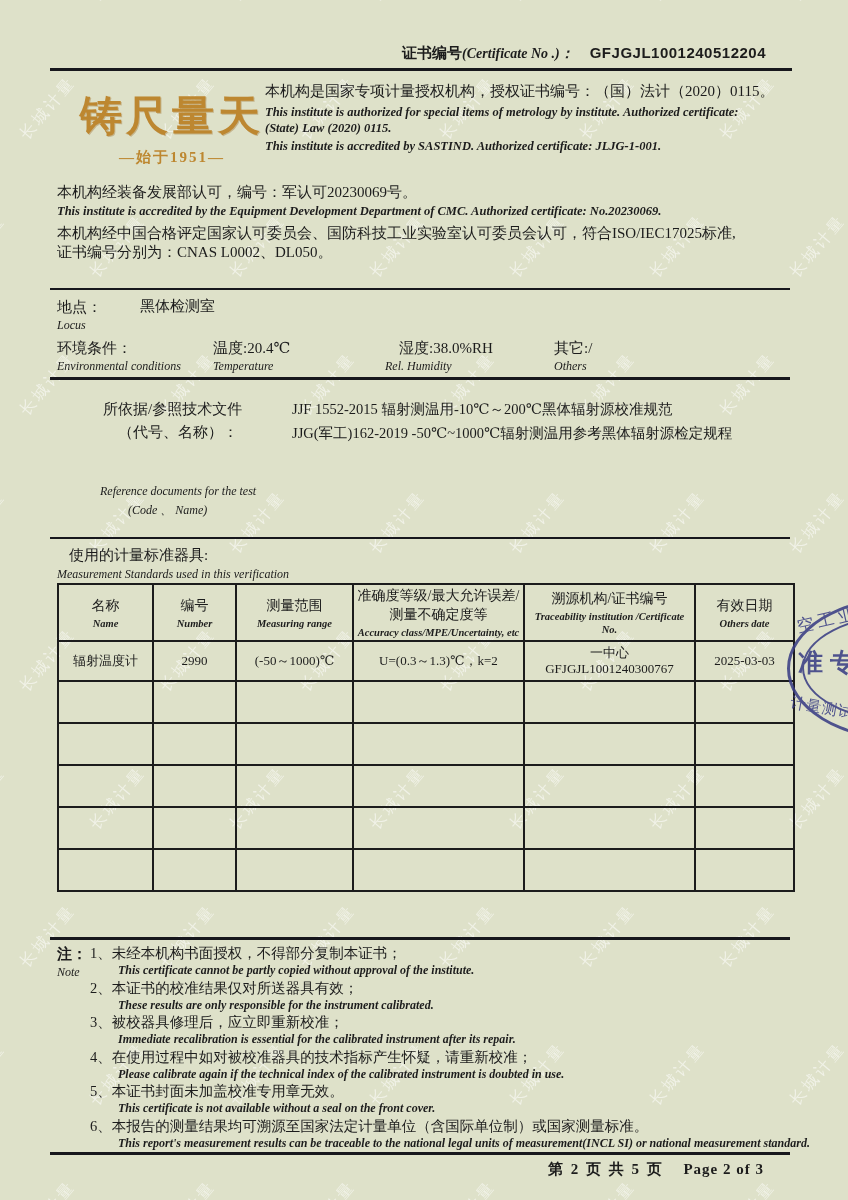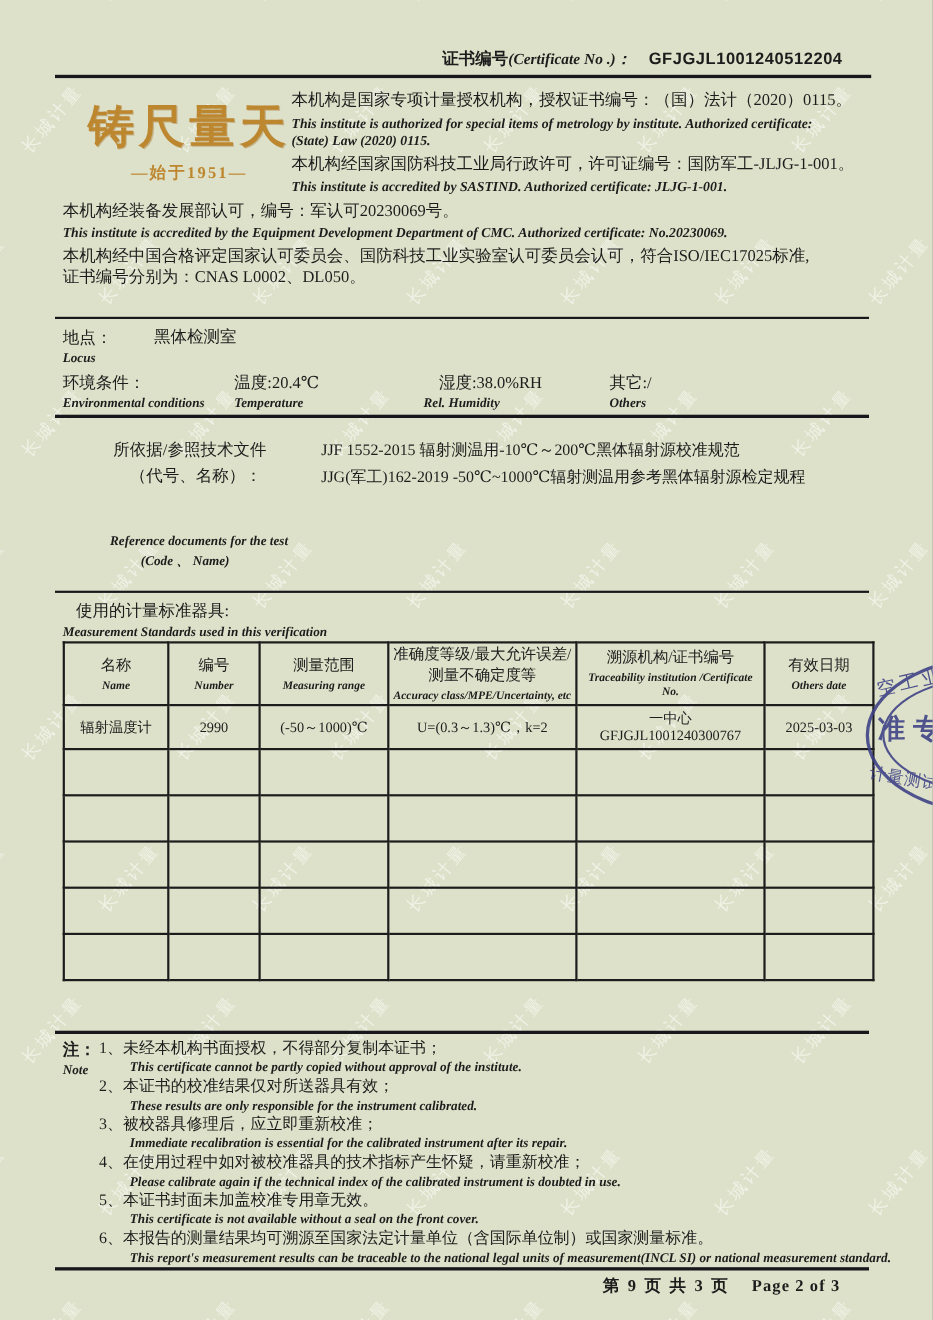--- a/index.html
+++ b/index.html
@@ -23,21 +23,21 @@
 
   
   .logo { position:absolute; left:72px; top:90px; width:200px; text-align:center; color:#bd8730; }
   .logo .big { font-size:42px; font-weight:bold; letter-spacing:4px; line-height:52px;
                font-family:"Liberation Serif","DejaVu Serif",serif; text-shadow:1px 1px 0 rgba(150,95,20,.35); }
   .logo .sub { font-size:15px; font-weight:bold; letter-spacing:2px; margin-top:6px; }
 
   .p-cn { font-size:15px; line-height:19px; }
   .p-en { font-size:12.5px; line-height:15.5px; font-style:italic; font-weight:bold; }
 
-  .lbl-en-sm { font-size:12px; font-style:italic; font-weight:bold; }
+  .lbl-en-sm { font-size:12px; font-style:italic; font-weight:normal; }
 
   
   table.std { border-collapse:collapse; table-layout:fixed; }
   table.std th, table.std td { border:2px solid #1c1c1c; text-align:center; vertical-align:middle; padding:1px 3px; overflow:hidden; }
   table.std th { font-weight:normal; }
   .th-cn { font-size:14px; line-height:19px; display:block; }
   .th-en { font-size:10.5px; line-height:13px; font-style:italic; font-weight:bold; display:block; margin-top:2px; }
   .td-txt { font-size:13px; line-height:16px; display:block; }
 
   
@@ -131,21 +131,20 @@
 
   <div class="logo">
     <div class="big">铸尺量天</div>
     <div class="sub">—始于1951—</div>
   </div>
 
   <div class="abs" style="left:265px; top:82px; width:562px;">
     <div class="p-cn cjk">本机构是国家专项计量授权机构，授权证书编号：（国）法计（2020）0115。</div>
     <div class="p-en" style="margin-top:4px;">This institute is authorized  for  special items of metrology by institute.  Authorized certificate:</div>
     <div class="p-en">(State) Law (2020) 0115.</div>
-    <div class="p-cn cjk" style="margin-top:5px;">本机构经国家国防科技工业局行政许可，许可证编号：国防军工-JLJG-1-001。</div>
     <div class="p-en" style="margin-top:3px;">This institute is accredited by SASTIND. Authorized certificate: JLJG-1-001.</div>
   </div>
 
   <div class="abs" style="left:57px; top:183px; width:766px;">
     <div class="p-cn cjk">本机构经装备发展部认可，编号：军认可20230069号。</div>
     <div class="p-en" style="margin-top:2px;">This institute is accredited by the Equipment Development  Department of  CMC. Authorized certificate: No.20230069.</div>
     <div class="p-cn cjk" style="margin-top:4px;">本机构经中国合格评定国家认可委员会、国防科技工业实验室认可委员会认可，符合ISO/IEC17025标准,</div>
     <div class="p-cn cjk">证书编号分别为：CNAS L0002、DL050。</div>
   </div>
 
@@ -315,17 +314,17 @@
       </div>
       <div>
         <div class="note-cn cjk">6、本报告的测量结果均可溯源至国家法定计量单位（含国际单位制）或国家测量标准。</div>
         <div class="note-en">This report's measurement results can be traceable to the national legal units of measurement(INCL SI) or national measurement standard.</div>
       </div>
     </div>
 
   <div class="rule" style="left:50px; top:1152px; width:740px; height:3px;"></div>
 
   <div class="footer cjk">
-    <span>第 9 页 共 3 页</span>
+    <span>第 2 页 共 5 页</span>
     <span style="margin-left:14px; letter-spacing:1px;">Page 2 of 3</span>
   </div>
 
 </div>
 
 </body></html>

